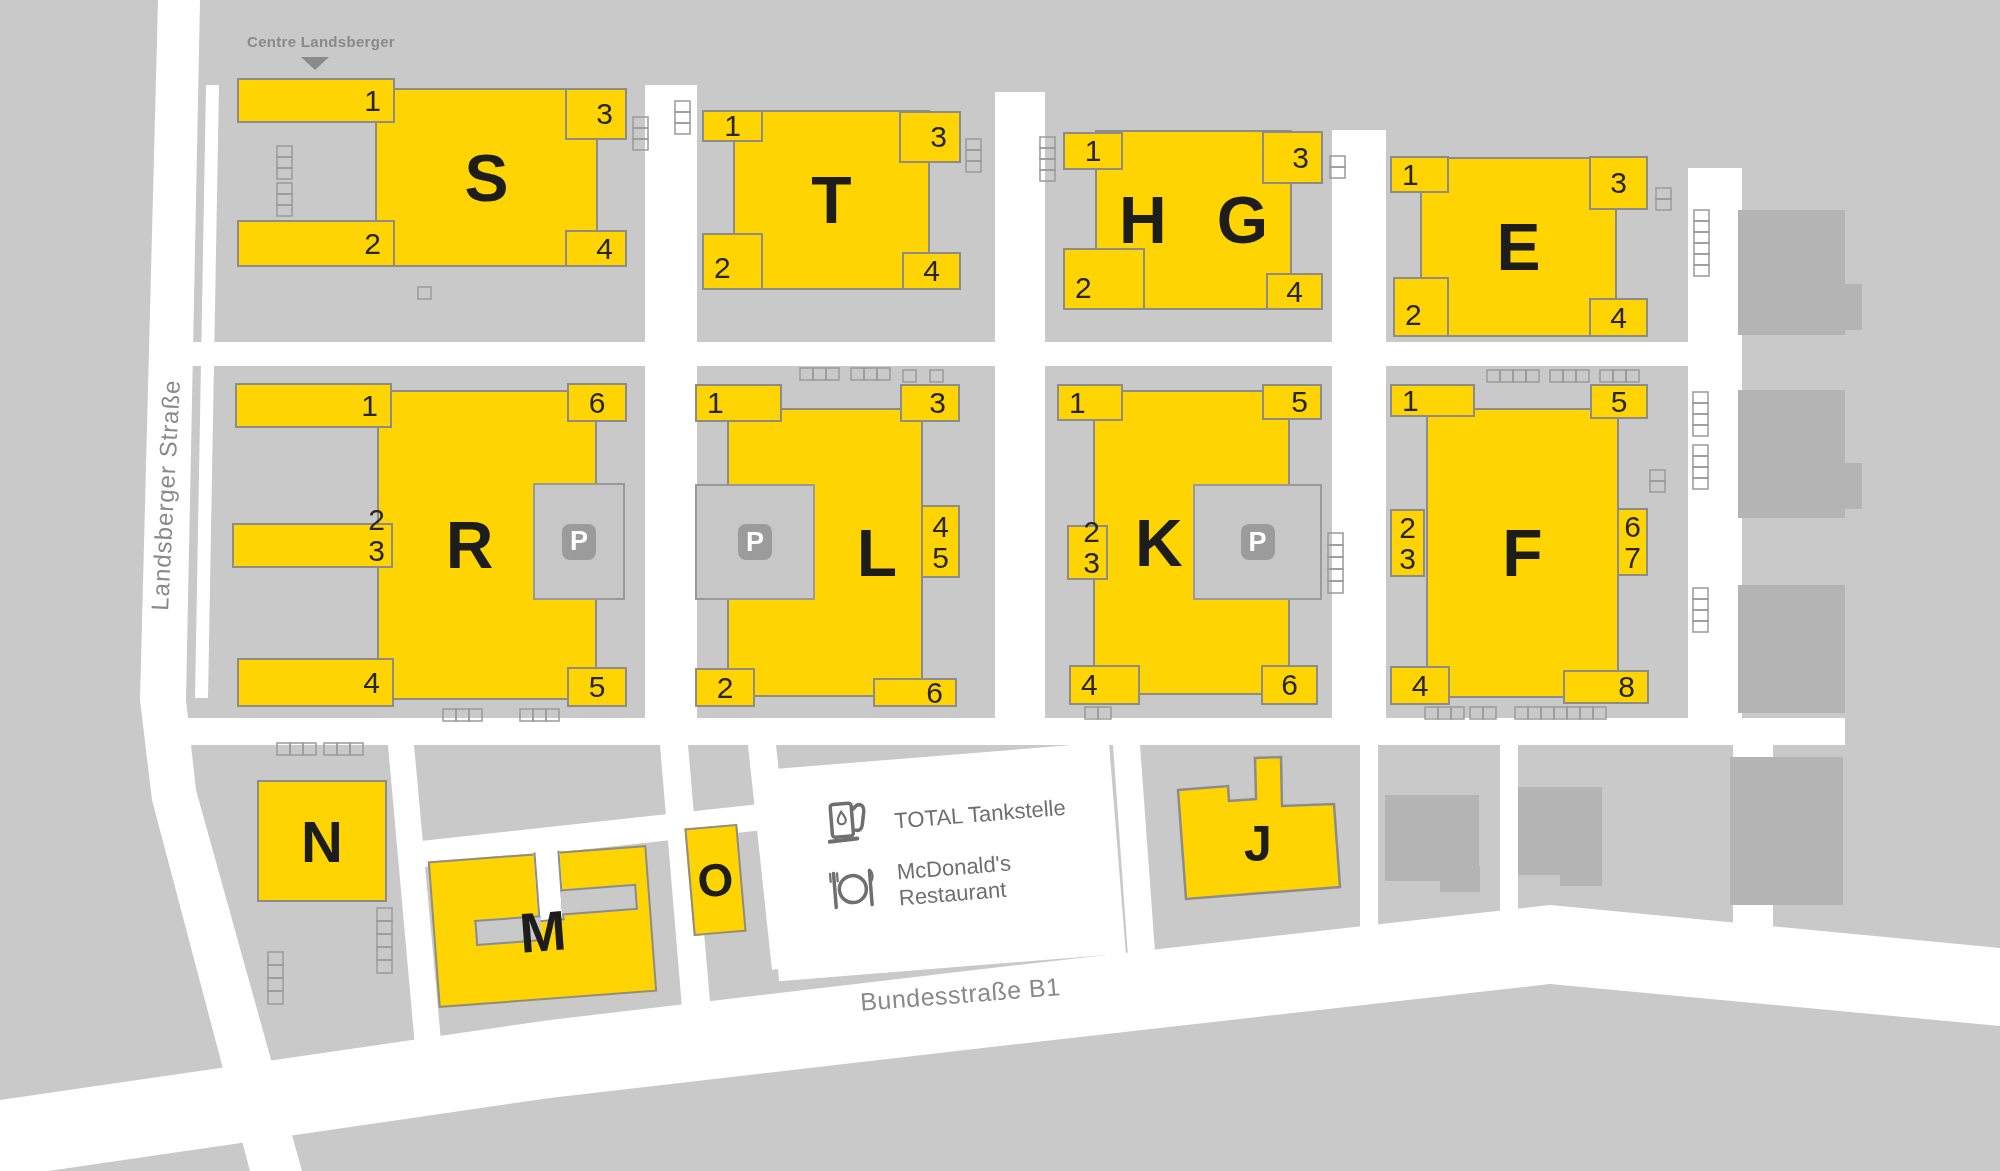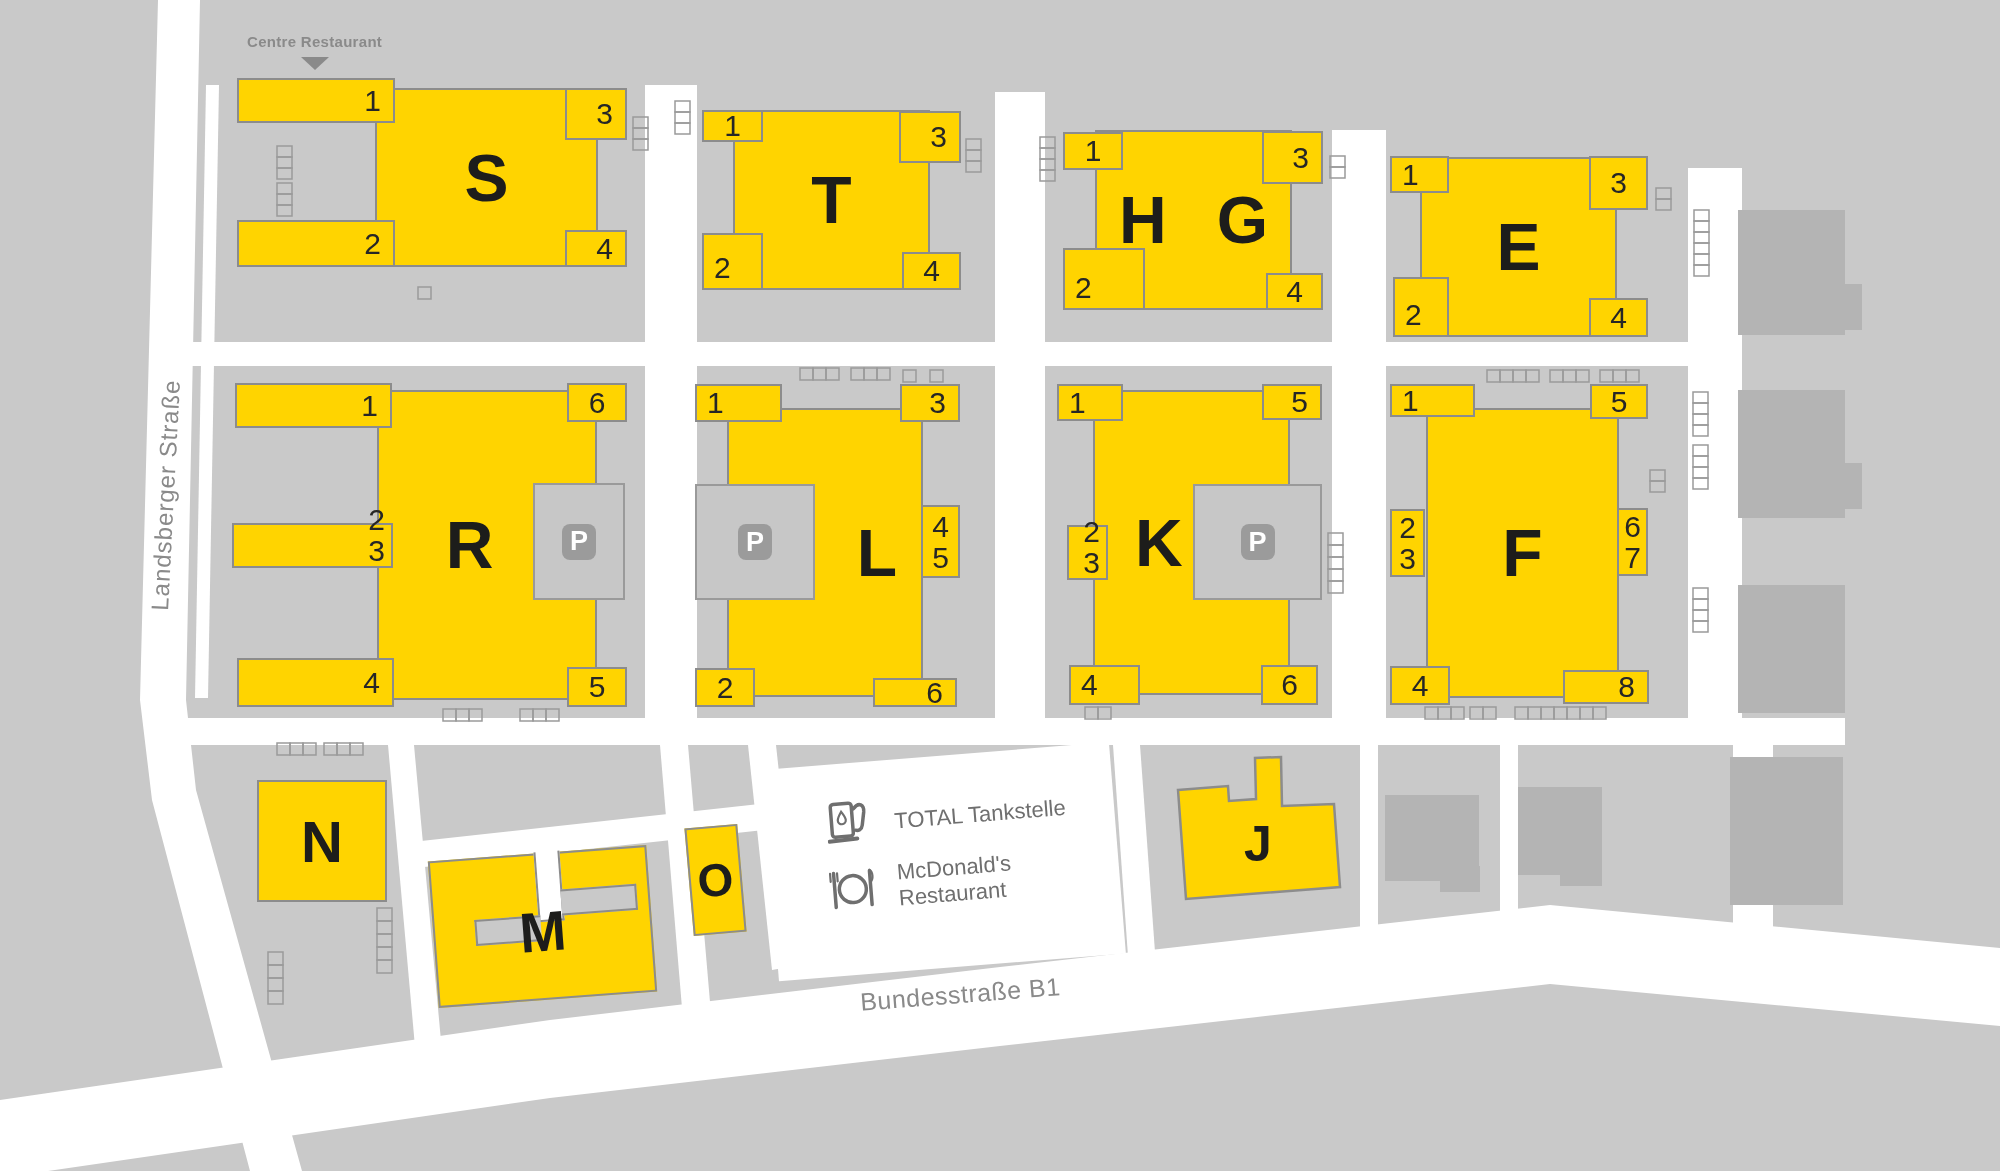--- a/index.html
+++ b/index.html
@@ -411,21 +411,21 @@
 
   <div class="b body" style="left:689px;top:826px;width:53px;height:108px;transform:rotate(-5deg);z-index:3;">
     <span class="letter" style="font-size:46px;">O</span>
   </div>
 
   <svg class="base" style="left:1170px;top:748px;z-index:3;" width="180" height="160" viewBox="0 0 180 160">
     <polygon points="8,42 58,38 59,53 86,51 85,10 111,9 112,58 164,56 170,139 16,151" fill="#FFD400" stroke="#8C8C8C" stroke-width="2.5"></polygon>
   </svg>
   <div class="maplabel letter" style="left:1238px;top:815px;width:40px;text-align:center;font-size:50px;color:#1D1D1B;">J</div>
 
-  <div class="maplabel" style="left:247px;top:33px;font-size:15px;font-weight:bold;color:#8A8A8A;letter-spacing:0.3px;">Centre Restaurant</div>
+  <div class="maplabel" style="left:247px;top:33px;font-size:15px;font-weight:bold;color:#8A8A8A;letter-spacing:0.3px;">Centre Landsberger</div>
   <div style="position:absolute;left:301px;top:57px;width:0;height:0;border-left:14px solid transparent;border-right:14px solid transparent;border-top:13px solid #8A8A8A;z-index:5;"></div>
 
   <div class="maplabel" style="left:166px;top:495px;transform:translate(-50%,-50%) rotate(-87deg);font-size:24px;letter-spacing:1px;">Landsberger Straße</div>
 
   <div class="maplabel" style="left:860px;top:980px;transform:rotate(-4.5deg);font-size:25px;letter-spacing:0.5px;">Bundesstraße B1</div>
 
   <div class="legend">
     <div class="legend-row">
       <span class="lic">
         <svg width="44" height="50" viewBox="0 0 44 50" fill="none" stroke="#6F6F6F">

